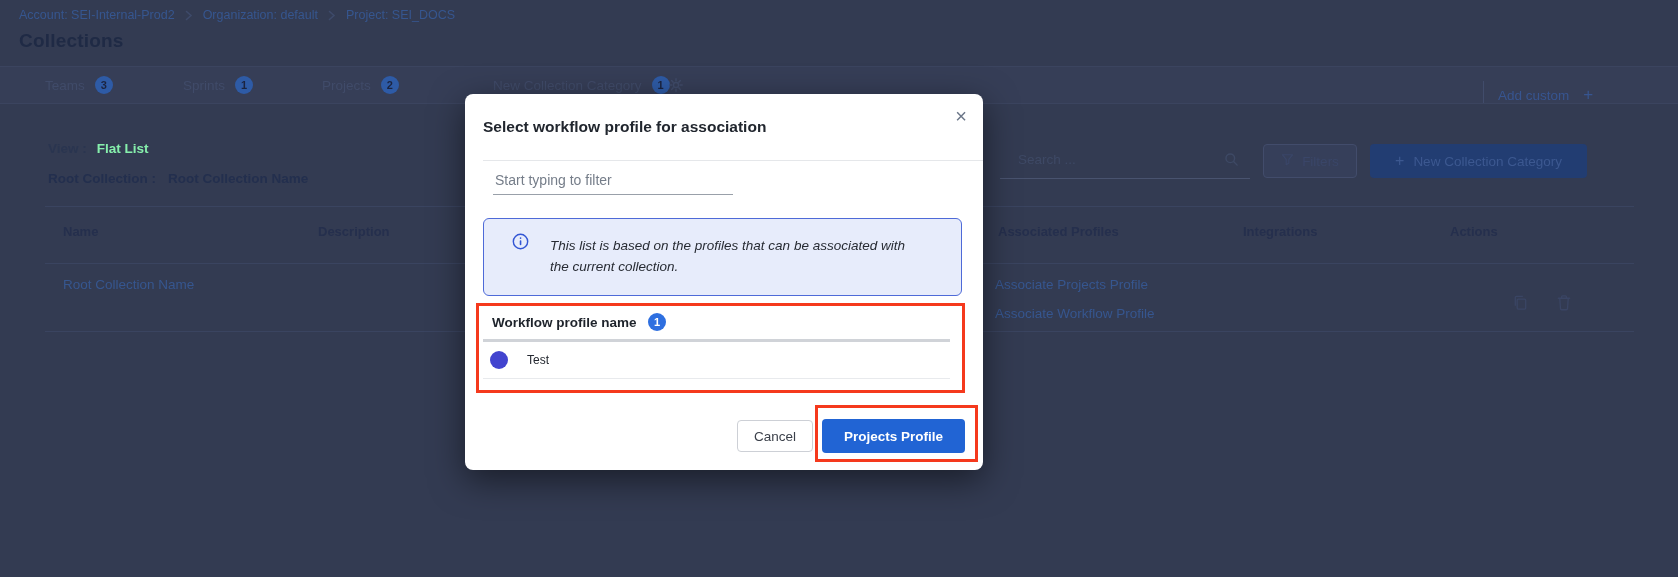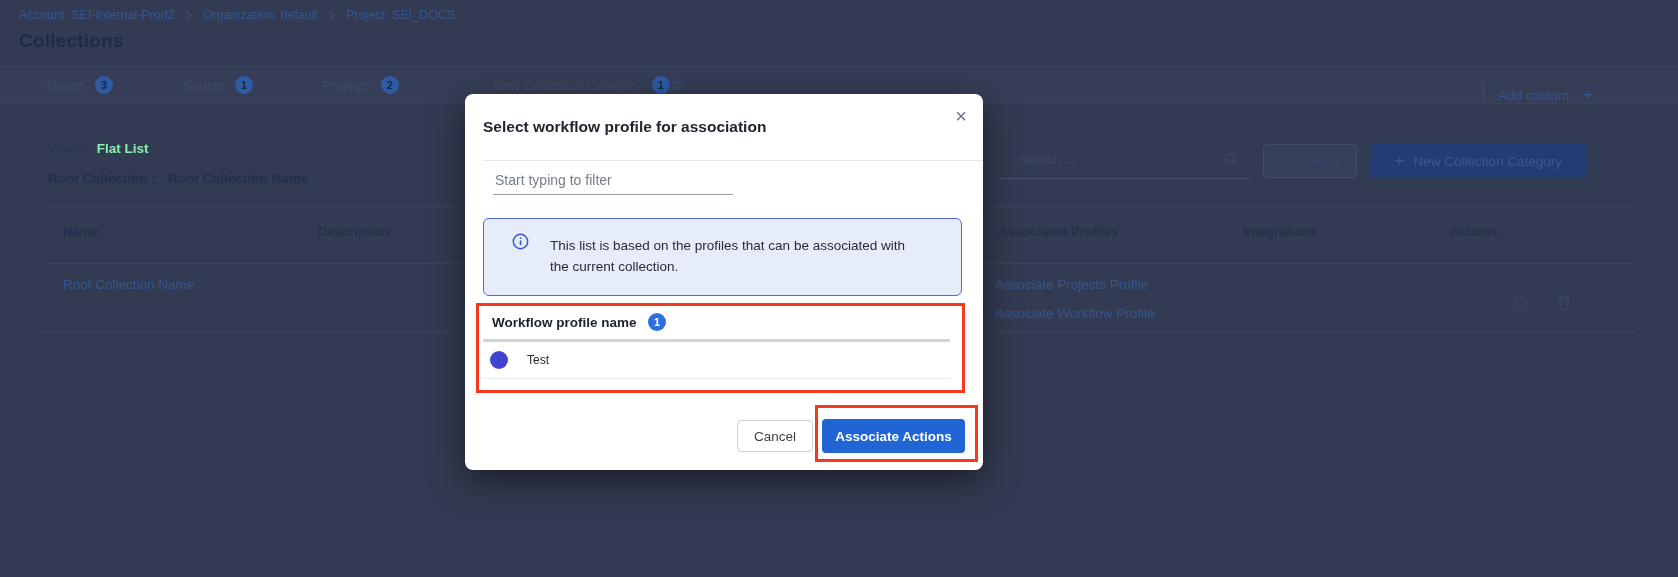--- a/index.html
+++ b/index.html
@@ -42,21 +42,21 @@
   .rowlink { position:absolute; font-size:13.5px; color:#36568F; cursor:pointer; }
   .row-icon { position:absolute; cursor:pointer; }
 
   
   .modal { position:absolute; left:465px; top:94px; width:518px; height:376px; background:#FFFFFF; border-radius:8px; box-shadow:0 10px 34px rgba(0,0,0,.5); z-index:10; }
   .modal-title { position:absolute; left:18px; top:24px; font-size:15.5px; font-weight:700; color:#21262E; }
   .modal-close { position:absolute; right:16px; top:12px; font-size:20px; color:#6B7688; cursor:pointer; line-height:1; }
   .modal-divider { position:absolute; left:18px; top:66px; width:500px; height:1px; background:#E5E7EA; }
   .filter-input { position:absolute; left:28px; top:72px; width:240px; height:29px; border:none; border-bottom:1px solid #99A0A9; outline:none; font-size:14px; color:#333; padding:0 2px; font-family:inherit; }
   .filter-input::placeholder { color:#757D89; opacity:1; }
-  .info-box { position:absolute; left:18px; top:124px; width:479px; height:78px; background:#E7ECFB; border:1.2px solid #4E6AD8; border-radius:6px; }
+  .info-box { position:absolute; left:18px; top:124px; width:479px; height:78px; background:#E7ECFB; border:1.2px solid #4E6AD8; border-radius:6px;font-style:italic; }
   .info-icon { position:absolute; left:28px; top:14px; }
   .info-text { position:absolute; left:66px; top:16px; width:372px; font-size:13.5px; line-height:21px; color:#272B33; }
   .annotation { position:absolute; border:3px solid #F5391D; pointer-events:none; }
   .ann-list { left:11px; top:209px; width:489px; height:90px; }
   .ann-btn { left:350px; top:311px; width:163px; height:57px; }
   .list-header { position:absolute; left:27px; top:221px; font-size:13.5px; font-weight:700; color:#1E232B; }
   .count-badge { position:absolute; left:183px; top:219px; width:18px; height:18px; border-radius:50%; background:#2E6FE0; color:#fff; font-size:11px; font-weight:700; display:flex; align-items:center; justify-content:center; }
   .list-divider { position:absolute; left:18px; top:245px; width:467px; height:2.5px; background:#D0D3D8; }
   .radio-dot { position:absolute; left:25px; top:257px; width:18px; height:18px; border-radius:50%; background:#4244CF; cursor:pointer; }
   .profile-label { position:absolute; left:62px; top:259px; font-size:12px; color:#23272F; cursor:pointer; }
@@ -188,17 +188,17 @@
 
     <div class="list-header">Workflow profile name</div>
     <div class="count-badge">1</div>
     <div class="list-divider"></div>
 
     <div class="radio-dot"></div>
     <div class="profile-label">Test</div>
     <div class="row-divider"></div>
 
     <button class="cancel-btn">Cancel</button>
-    <button class="confirm-btn">Associate Actions</button>
+    <button class="confirm-btn">Projects Profile</button>
     <div class="annotation ann-btn"></div>
   </div>
 
 </div>
 
 </body></html>

